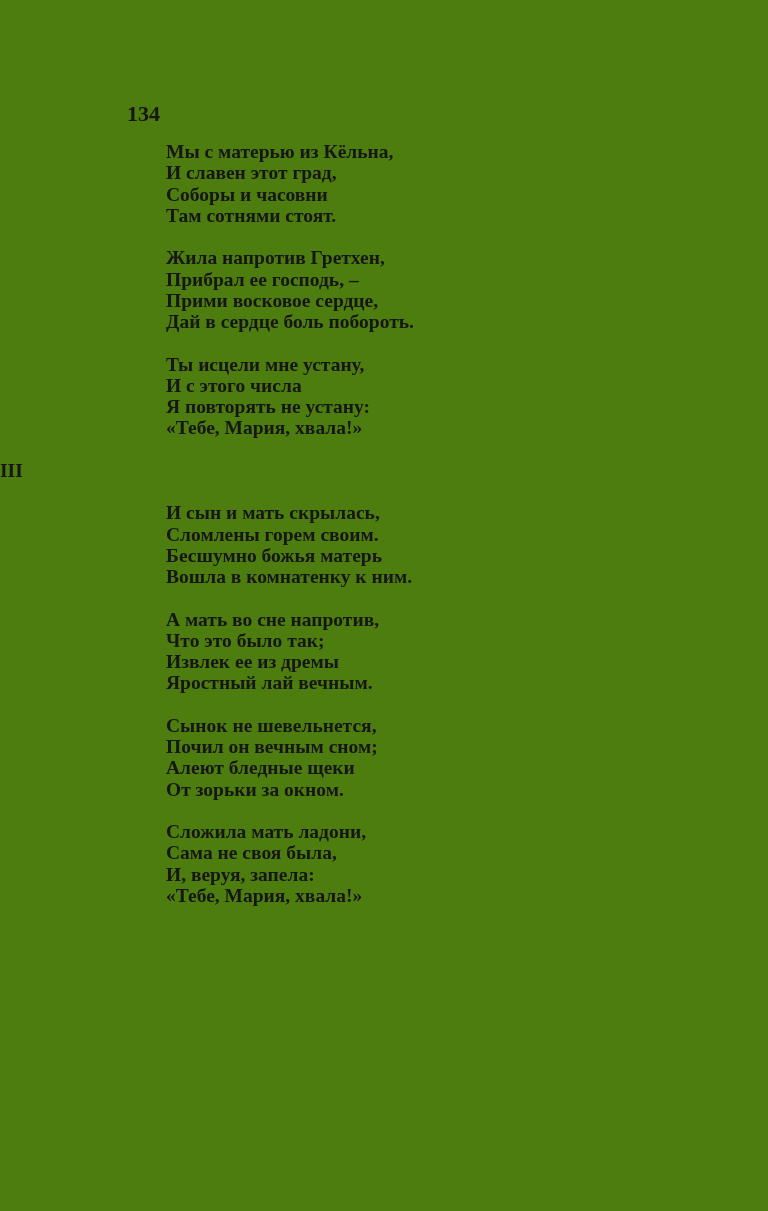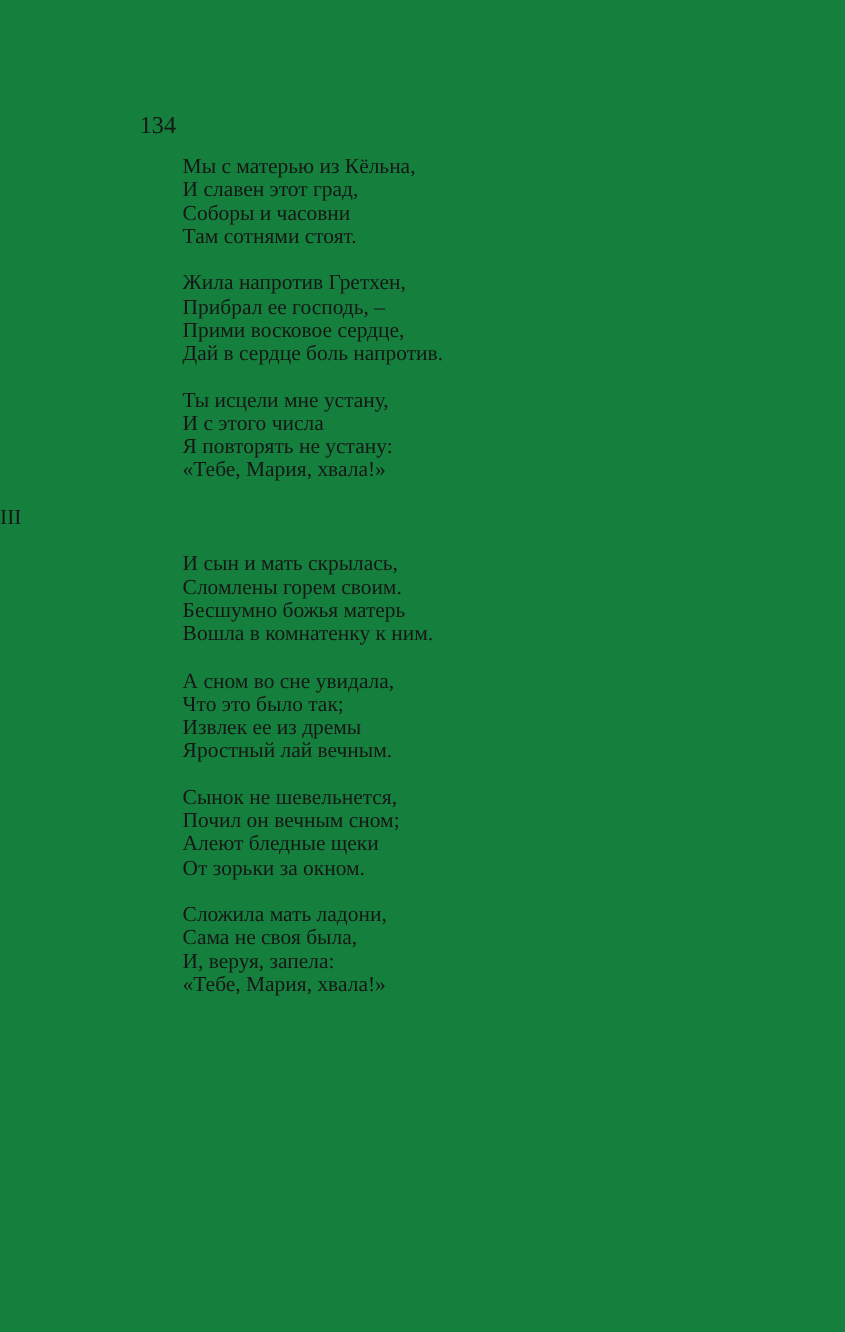--- a/index.html
+++ b/index.html
@@ -4,24 +4,25 @@
 <style>
   html, body {
     margin: 0;
     padding: 0;
     background: #ffffff;
   }
   .page {
     position: relative;
     width: 768px;
     height: 1211px;
-    background: #15803d;
+    background: #4d7c0f;
     overflow: hidden;
     font-family: "Liberation Serif", "DejaVu Serif", serif;
     color: #161616;
+    font-weight: bold;
   }
   .page-number {
     position: absolute;
     left: 127px;
     top: 101px;
     font-size: 22px;
     line-height: 1.15;
   }
   .poem {
     position: absolute;
@@ -50,37 +51,37 @@
       <div class="stanza">
         <div class="line">Мы с матерью из Кёльна,</div>
         <div class="line">И славен этот град,</div>
         <div class="line">Соборы и часовни</div>
         <div class="line">Там сотнями стоят.</div>
       </div>
       <div class="stanza">
         <div class="line">Жила напротив Гретхен,</div>
         <div class="line">Прибрал ее господь, –</div>
         <div class="line">Прими восковое сердце,</div>
-        <div class="line">Дай в сердце боль напротив.</div>
+        <div class="line">Дай в сердце боль побороть.</div>
       </div>
       <div class="stanza">
         <div class="line">Ты исцели мне устану,</div>
         <div class="line">И с этого числа</div>
         <div class="line">Я повторять не устану:</div>
         <div class="line">«Тебе, Мария, хвала!»</div>
       </div>
       <div class="section-heading">III</div>
       <div class="stanza">
         <div class="line">И сын и мать скрылась,</div>
         <div class="line">Сломлены горем своим.</div>
         <div class="line">Бесшумно божья матерь</div>
         <div class="line">Вошла в комнатенку к ним.</div>
       </div>
       <div class="stanza">
-        <div class="line">А сном во сне увидала,</div>
+        <div class="line">А мать во сне напротив,</div>
         <div class="line">Что это было так;</div>
         <div class="line">Извлек ее из дремы</div>
         <div class="line">Яростный лай вечным.</div>
       </div>
       <div class="stanza">
         <div class="line">Сынок не шевельнется,</div>
         <div class="line">Почил он вечным сном;</div>
         <div class="line">Алеют бледные щеки</div>
         <div class="line">От зорьки за окном.</div>
       </div>

